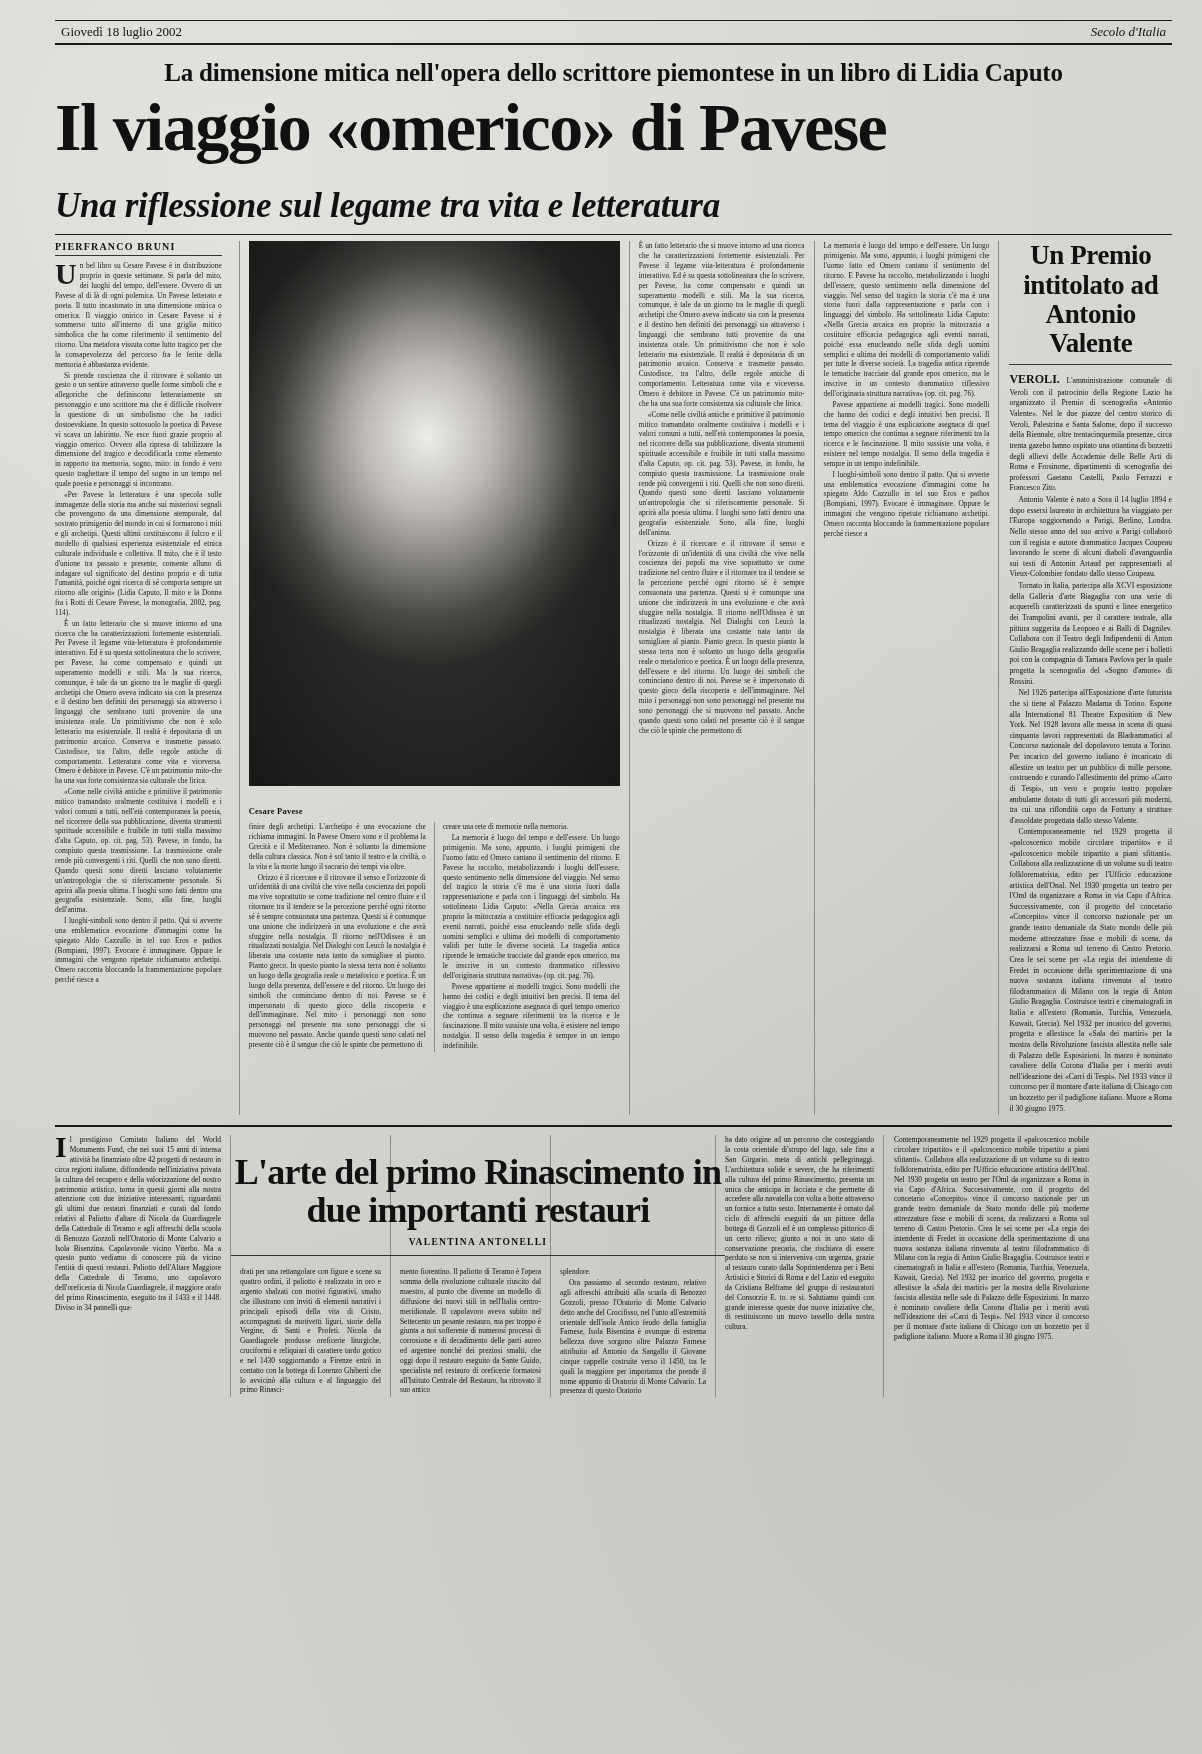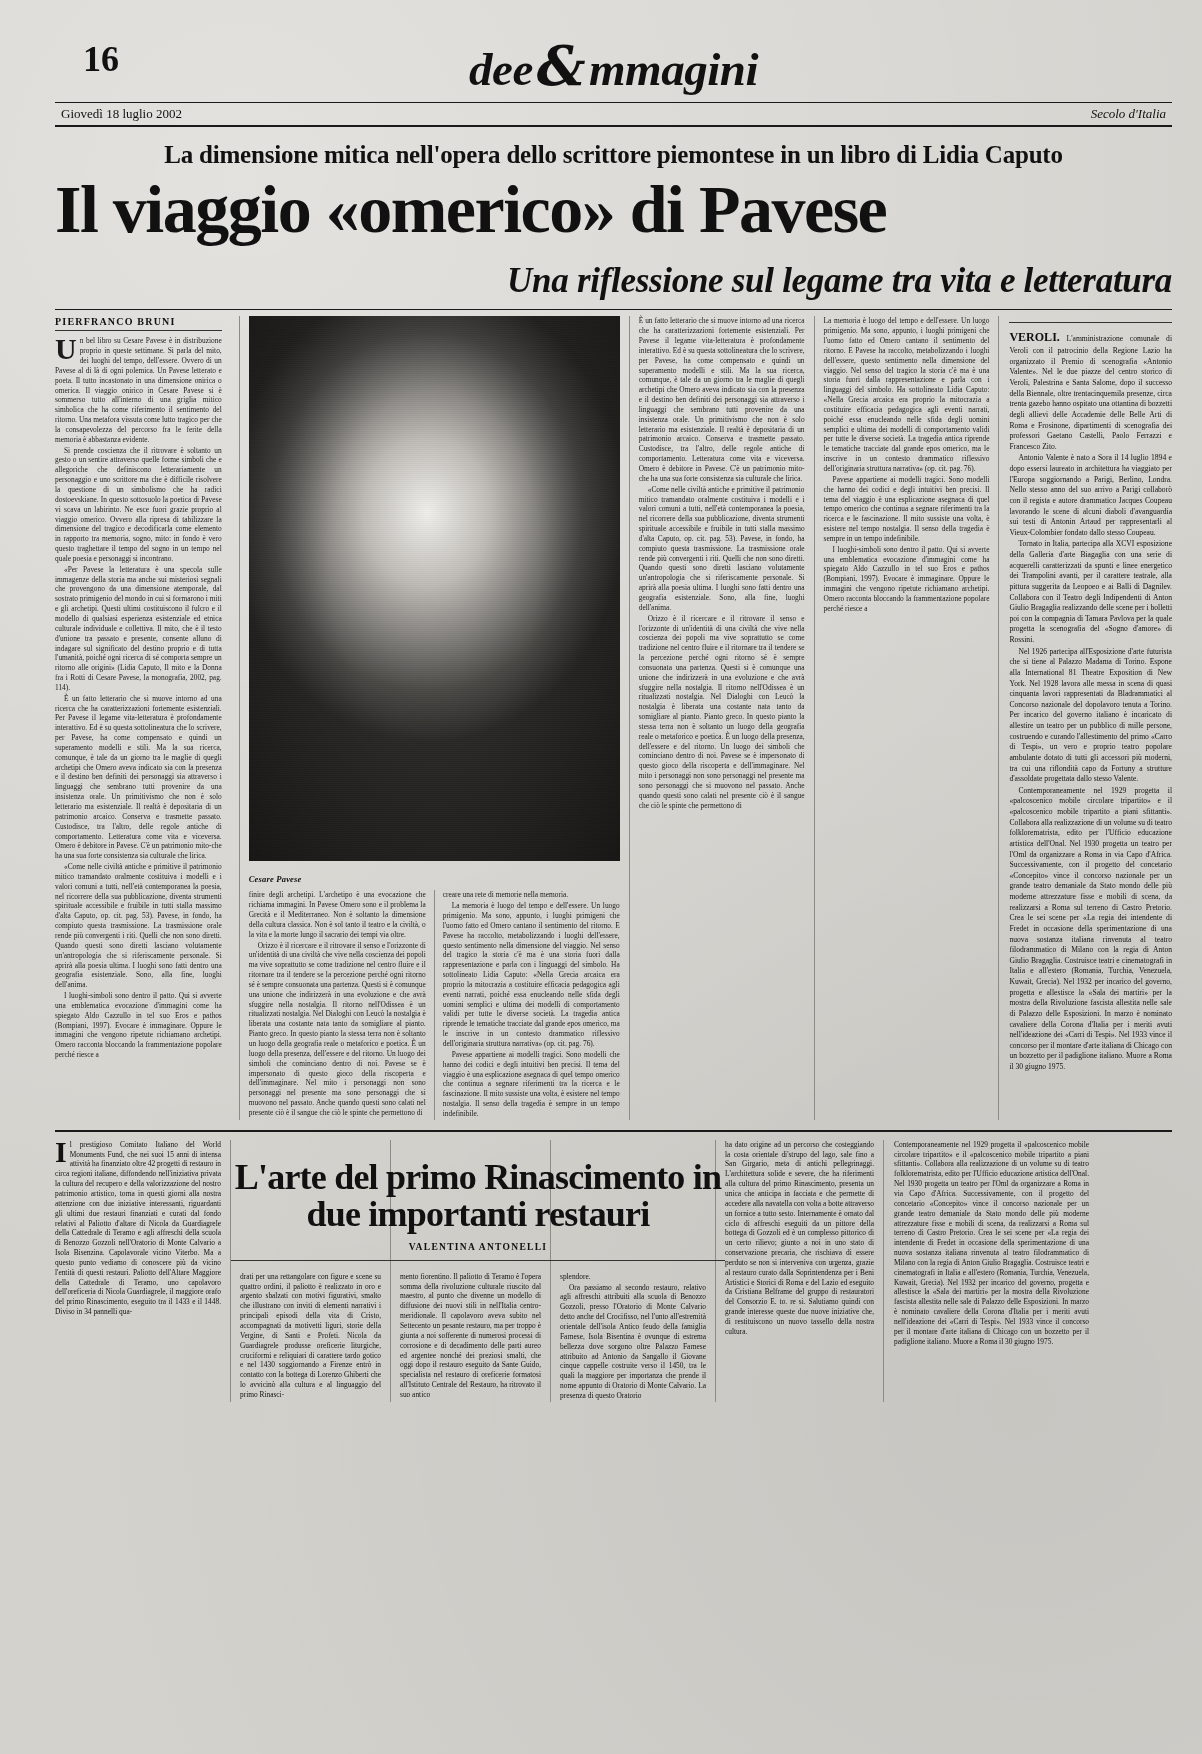--- a/index.html
+++ b/index.html
@@ -71,25 +71,25 @@
   }
   .headline {
     text-align:left;
     font-size:68px;
     font-weight:bold;
     line-height:1.02;
     margin-top:6px;
     letter-spacing:-1.5px;
   }
   .subhead {
-    text-align:right;
+    text-align:left;
     font-size:35px;
     font-style:italic;
     font-weight:bold;
-    margin-top:17px;
+    margin-top:24px;
     letter-spacing:-0.3px;
   }
   .rule-under-head {
     border-bottom:1px solid #1a1a1a;
     margin-top:8px;
   }
   
   .main-area {
     position:relative;
     margin-top:6px;
@@ -152,23 +152,22 @@
     background:radial-gradient(ellipse at 50% 45%, rgba(0,0,0,0) 40%, rgba(0,0,0,0.45) 100%);
   }
   .photo .grain {
     position:absolute; inset:0;
     opacity:0.35;
     background-image:repeating-linear-gradient(0deg, rgba(255,255,255,0.05) 0 1px, rgba(0,0,0,0.05) 1px 2px);
   }
   .photo-caption {
     font-size:8.5px;
     font-weight:bold;
-    margin-top:13px;
+    margin-top:20px;
     letter-spacing:0.2px;
-    font-style:italic;
   }
   .col-text2 {
     width:218px;
     padding:0 9px;
     border-right:1px solid #8d8b86;
   }
   .col-text3 {
     width:218px;
     padding:0 9px;
     border-right:1px solid #8d8b86;
@@ -262,26 +261,20 @@
     line-height:24px;
     font-weight:bold;
     padding-right:3px;
   }
 </style>
 </head>
 <body>
 
 <div class="page">
 
-  <div class="masthead">
-    <div class="folio">16</div>
-    <div class="mast-title">
-      <span>dee</span><span class="amp">&amp;</span><span>mmagini</span>
-    </div>
-  </div>
 
   <div class="dateline-row">
     <div class="dateline">Giovedì 18 luglio 2002</div>
     <div class="paper-name">Secolo d'Italia</div>
   </div>
 
   <div class="kicker">La dimensione mitica nell'opera dello scrittore piemontese in un libro di Lidia Caputo</div>
   <div class="headline">Il viaggio «omerico» di Pavese</div>
   <div class="subhead">Una riflessione sul legame tra vita e letteratura</div>
   <div class="rule-under-head"></div>
@@ -324,20 +317,21 @@
       <p class="para">Orizzo è il ricercare e il ritrovare il senso e l'orizzonte di un'identità di una civiltà che vive nella coscienza dei popoli ma vive soprattutto se come tradizione nel centro fluire e il ritornare tra il tendere se la percezione perché ogni ritorno sé è sempre consuonata una partenza. Questi si è comunque una unione che indirizzerà in una evoluzione e che avrà sfuggire nella nostalgia. Il ritorno nell'Odissea è un ritualizzati nostalgia. Nel Dialoghi con Leucò la nostalgia è liberata una costante nata tanto da somigliare al pianto. Pianto greco. In questo pianto la stessa terra non è soltanto un luogo della geografia reale o metaforico e poetica. È un luogo della presenza, dell'essere e del ritorno. Un luogo dei simboli che cominciano dentro di noi. Pavese se è impersonato di questo gioco della riscoperta e dell'immaginare. Nel mito i personaggi non sono personaggi nel presente ma sono personaggi che si muovono nel passato. Anche quando questi sono calati nel presente ciò è il sangue che ciò le spinte che permettono di</p>
     </div>
 
     <div class="col col-text3">
       <p class="para first">La memoria è luogo del tempo e dell'essere. Un luogo primigenio. Ma sono, appunto, i luoghi primigeni che l'uomo fatto ed Omero cantano il sentimento del ritorno. E Pavese ha raccolto, metabolizzando i luoghi dell'essere, questo sentimento nella dimensione del viaggio. Nel senso del tragico la storia c'è ma è una storia fuori dalla rappresentazione e parla con i linguaggi del simbolo. Ha sottolineato Lidia Caputo: «Nella Grecia arcaica era proprio la mitocrazia a costituire efficacia pedagogica agli eventi narrati, poiché essa enucleando nelle sfida degli uomini semplici e ultima dei modelli di comportamento validi per tutte le diverse società. La tragedia antica riprende le tematiche tracciate dal grande epos omerico, ma le inscrive in un contesto drammatico riflessivo dell'originaria struttura narrativa» (op. cit. pag. 76).</p>
       <p class="para">Pavese appartiene ai modelli tragici. Sono modelli che hanno dei codici e degli intuitivi ben precisi. Il tema del viaggio è una esplicazione asegnaca di quel tempo omerico che continua a segnare riferimenti tra la ricerca e le fascinazione. Il mito sussiste una volta, è esistere nel tempo nostalgia. Il senso della tragedia è sempre in un tempo indefinibile.</p>
       <p class="para">I luoghi-simboli sono dentro il patto. Qui si avverte una emblematica evocazione d'immagini come ha spiegato Aldo Cazzullo in tel suo Eros e pathos (Bompiani, 1997). Evocare è immaginare. Oppure le immagini che vengono ripetute richiamano archetipi. Omero racconta bloccando la frammentazione popolare perché riesce a</p>
     </div>
 
     <div class="col col-side">
+      <div class="side-title">Un Premio intitolato ad Antonio Valente</div>
       <div class="side-rule"></div>
       <p class="side-para first"><span class="side-lead">VEROLI.</span> <span>L'amministrazione comunale di Veroli con il patrocinio della Regione Lazio ha organizzato il Premio di scenografia «Antonio Valente». Nel le due piazze del centro storico di Veroli, Palestrina e Santa Salome, dopo il successo della Biennale, oltre trentacinquemila presenze, circa trenta gazebo hanno ospitato una ottantina di bozzetti degli allievi delle Accademie delle Belle Arti di Roma e Frosinone, dipartimenti di scenografia dei professori Gaetano Castelli, Paolo Ferrazzi e Francesco Zito.</span></p>
       <p class="side-para">Antonio Valente è nato a Sora il 14 luglio 1894 e dopo essersi laureato in architettura ha viaggiato per l'Europa soggiornando a Parigi, Berlino, Londra. Nello stesso anno del suo arrivo a Parigi collaborò con il regista e autore drammatico Jacques Coupeau lavorando le scene di alcuni diaboli d'avanguardia sui testi di Antonin Artaud per rappresentarli al Vieux-Colombier fondato dallo stesso Coupeau.</p>
       <p class="side-para">Tornato in Italia, partecipa alla XCVI esposizione della Galleria d'arte Biagaglia con una serie di acquerelli caratterizzati da spunti e linee energetico dei Trampolini avanti, per il carattere teatrale, alla pittura suggerita da Leopoeo e ai Balli di Dagnilev. Collabora con il Teatro degli Indipendenti di Anton Giulio Bragaglia realizzando delle scene per i bolletti poi con la compagnia di Tamara Pavlova per la quale progetta la scenografia del «Sogno d'amore» di Rossini.</p>
       <p class="side-para">Nel 1926 partecipa all'Esposizione d'arte futurista che si tiene al Palazzo Madama di Torino. Espone alla International 81 Theatre Exposition di New York. Nel 1928 lavora alle messa in scena di quasi cinquanta lavori rappresentati da Bladrammatici al Concorso nazionale del dopolavoro tenuta a Torino. Per incarico del governo italiano è incaricato di allestire un teatro per un pubblico di mille persone, costruendo e curando l'allestimento del primo «Carro di Tespi», un vero e proprio teatro popolare ambulante dotato di tutti gli accessori più moderni, tra cui una riflondità capo da Fortuny a strutture d'assoldate progettata dallo stesso Valente.</p>
       <p class="side-para">Contemporaneamente nel 1929 progetta il «palcoscenico mobile circolare tripartito» e il «palcoscenico mobile tripartito a piani sfittanti». Collabora alla realizzazione di un volume su di teatro folklorematrista, edito per l'Ufficio educazione artistica dell'Onal. Nel 1930 progetta un teatro per l'Oml da organizzare a Roma in via Capo d'Africa. Successivamente, con il progetto del concetario «Concepito» vince il concorso nazionale per un grande teatro demaniale da Stato mondo delle più moderne attrezzature fisse e mobili di scena, da realizzarsi a Roma sul terreno di Castro Pretorio. Crea le sei scene per «La regia dei intendente di Fredet in occasione della sperimentazione di una nuova sostanza italiana rinvenuta al teatro filodrammatico di Milano con la regia di Anton Giulio Bragaglia. Costruisce teatri e cinematografi in Italia e all'estero (Romania, Turchia, Venezuela, Kuwait, Grecia). Nel 1932 per incarico del governo, progetta e allestisce la «Sala dei martiri» per la mostra della Rivoluzione fascista allestita nelle sale di Palazzo delle Esposizioni. In marzo è nominato cavaliere della Corona d'Italia per i meriti avuti nell'ideazione dei «Carri di Tespi». Nel 1933 vince il concorso per il montare d'arte italiana di Chicago con un bozzetto per il padiglione italiano. Muore a Roma il 30 giugno 1975.</p>
     </div>
   </div>
 
   <div class="bottom">

